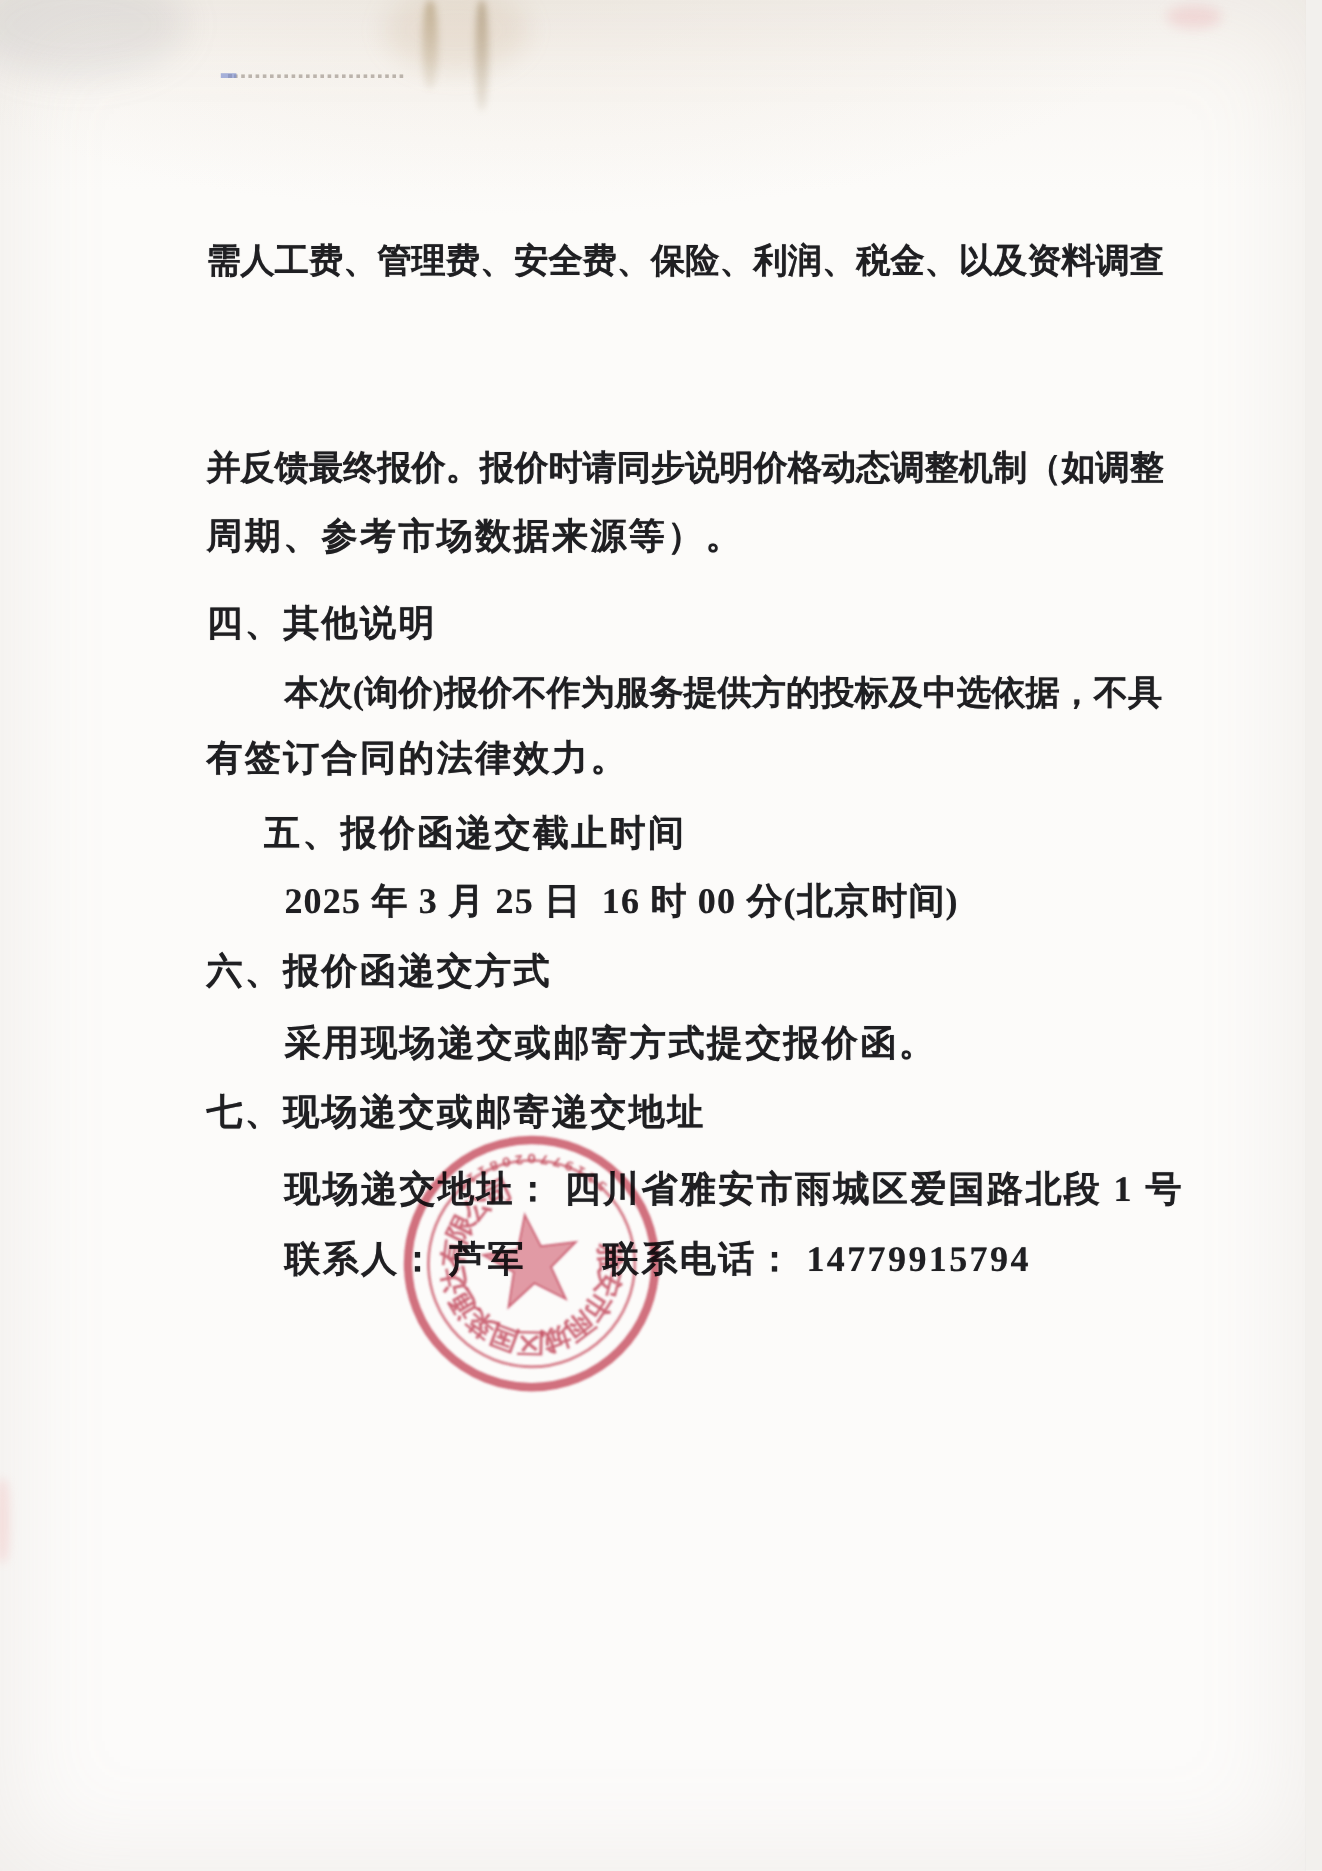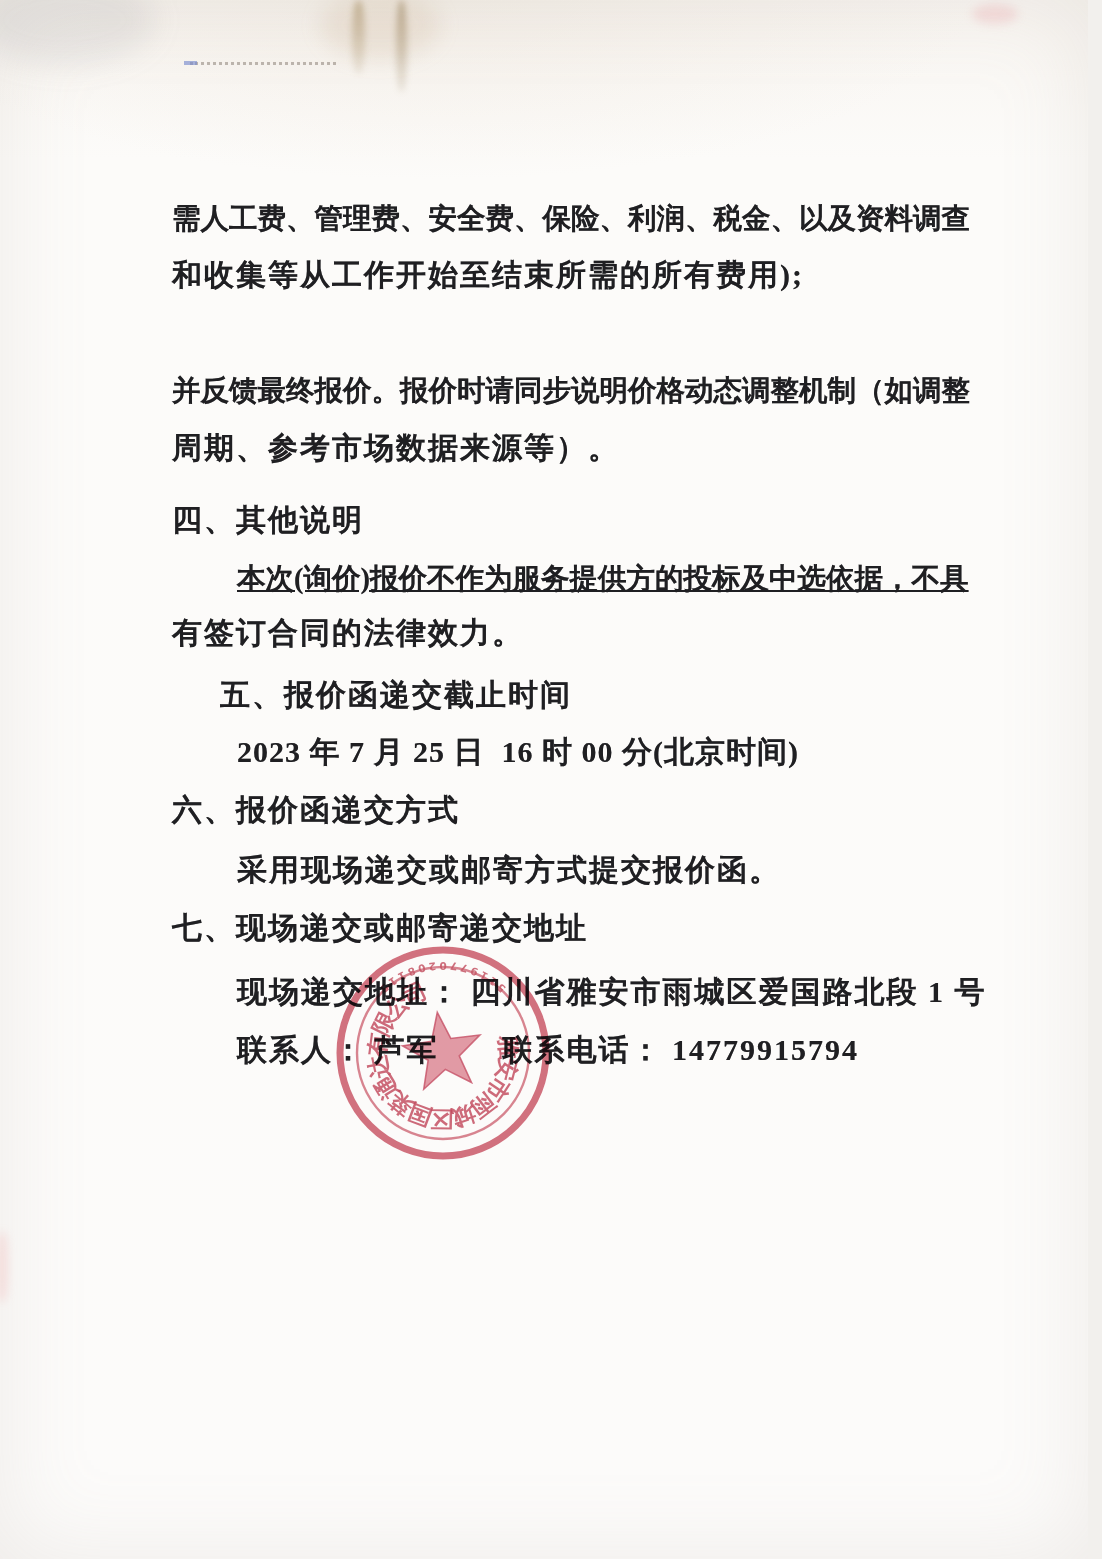--- a/index.html
+++ b/index.html
@@ -34,21 +34,21 @@
   .ln{
     position:absolute;left:172px;
     font-size:30px;line-height:1;letter-spacing:2px;
     color:#1f1f22;font-weight:600;
     text-shadow:0 0 .6px rgba(30,30,34,.55);
     white-space:pre;
   }
   .ind{left:237px;}
   .tight{font-size:28.5px;letter-spacing:0;}
   .l0{top:205px;}  .l1{top:260px;}  .l2{top:325px;}  .l3{top:377px;}
-  .l4{top:433px;}  .l5{top:505px;}  .l6{top:565px;text-decoration:underline;}  .l7{top:618px;}
+  .l4{top:433px;}  .l5{top:505px;}  .l6{top:565px;}  .l7{top:618px;}
   .l8{top:680px;margin-left:48px;}  .l9{top:737px;letter-spacing:1px;}
   .l10{top:795px;} .l11{top:855px;} .l12{top:913px;}
   .l13{top:977px;} .l14{top:1035px;}
 
   
   .seal{
     position:absolute;left:330px;top:940px;width:226px;height:226px;
     mix-blend-mode:multiply;opacity:.92;
   }
   .seal-outer{fill:none;stroke:#c64357;stroke-width:7;stroke-opacity:.82;}
@@ -67,28 +67,27 @@
   <div class="smudge sm-corner"></div>
   <div class="smudge sm-wash"></div>
   <div class="smudge sm-streak1"></div>
   <div class="smudge sm-streak2"></div>
   <div class="smudge sm-speckle"></div>
   <div class="smudge sm-pink-edge"></div>
   <div class="pencil-line"></div>
   <div class="pencil-tick"></div>
 
   <div class="ln l0 tight">需人工费、管理费、安全费、保险、利润、税金、以及资料调查</div>
-  <div class="ln l1">和收集等从工作开始至结束所需的所有费用);</div>
   <div class="ln l3 tight">并反馈最终报价。报价时请同步说明价格动态调整机制（如调整</div>
   <div class="ln l4">周期、参考市场数据来源等）。</div>
   <div class="ln l5">四、其他说明</div>
   <div class="ln l6 ind tight">本次(询价)报价不作为服务提供方的投标及中选依据，不具</div>
   <div class="ln l7">有签订合同的法律效力。</div>
   <div class="ln l8">五、报价函递交截止时间</div>
-  <div class="ln l9 ind">2023 年 7 月 25 日  16 时 00 分(北京时间)</div>
+  <div class="ln l9 ind">2025 年 3 月 25 日  16 时 00 分(北京时间)</div>
   <div class="ln l11 ind">采用现场递交或邮寄方式提交报价函。</div>
   <div class="ln l10">六、报价函递交方式</div>
   <div class="ln l12">七、现场递交或邮寄递交地址</div>
   <div class="ln l13 ind">现场递交地址： 四川省雅安市雨城区爱国路北段 1 号</div>
   <div class="ln l14 ind">联系人： 芦军　　联系电话： 14779915794</div>
 
   <svg class="seal" viewBox="-113 -113 226 226">
     <defs>
       <filter id="inkblur" x="-20%" y="-20%" width="140%" height="140%">
         <feGaussianBlur stdDeviation="0.7"></feGaussianBlur>

